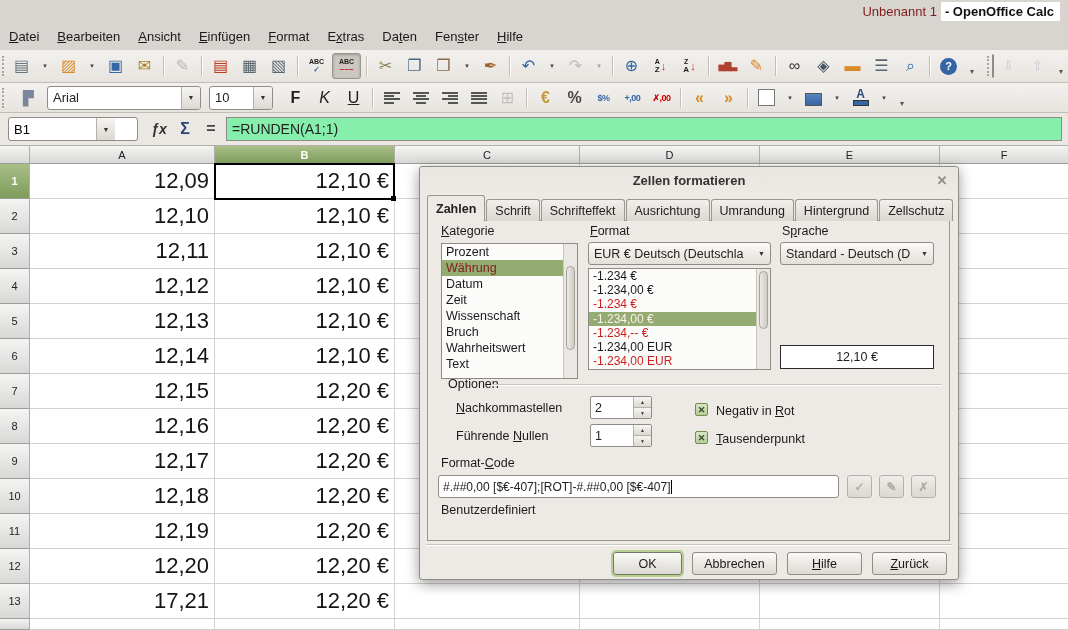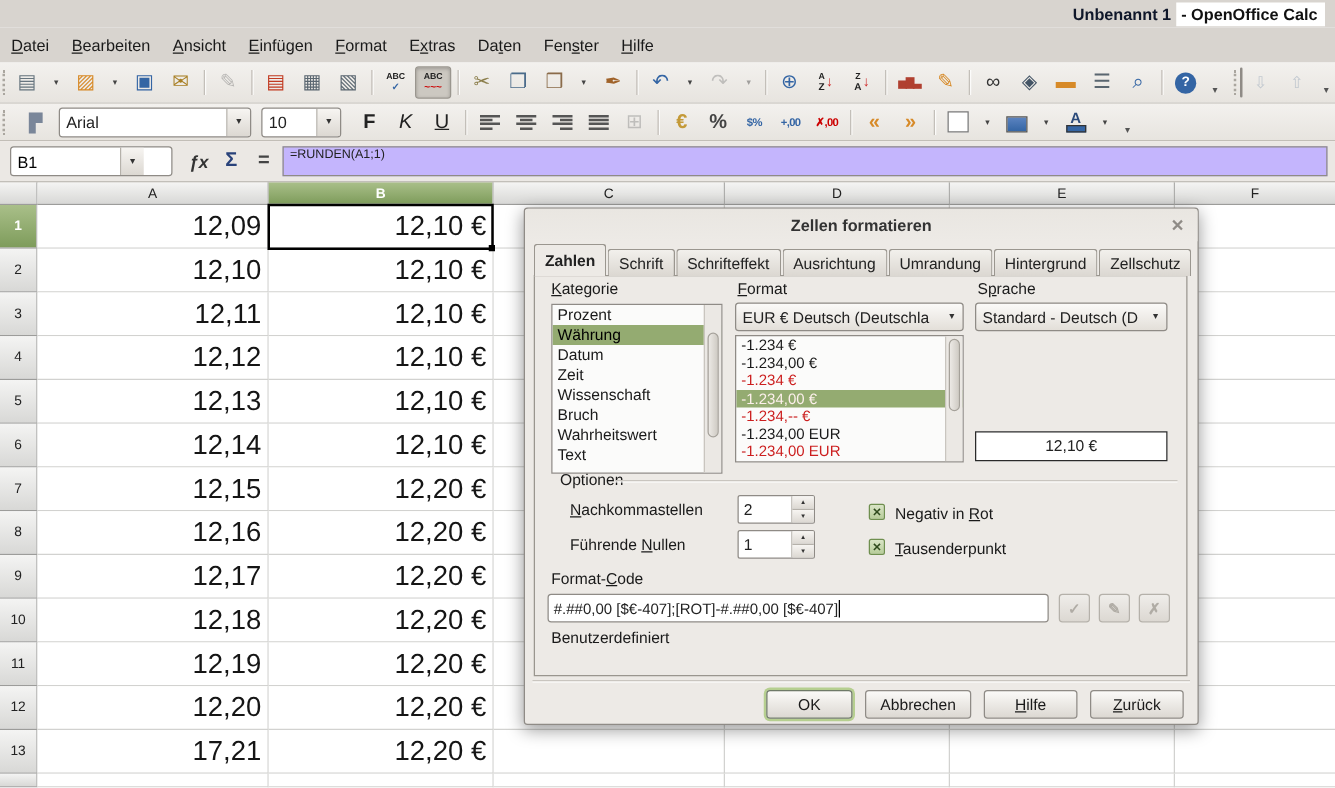--- a/index.html
+++ b/index.html
@@ -4,21 +4,21 @@
 <style>
   html,body{margin:0;padding:0;}
   body{width:1068px;height:630px;position:relative;overflow:hidden;
        font-family:"Liberation Sans",sans-serif;background:#fff;color:#222;
        -webkit-font-smoothing:antialiased;}
   u{text-decoration:underline;}
 
   
   #titlebar{position:absolute;left:0;top:0;width:1068px;height:22px;background:#d8d4cf;
             display:flex;align-items:center;justify-content:flex-end;font-size:13px;}
-  #title-doc{color:#0f172a;font-weight:bold;margin-right:4px;}
+  #title-doc{color:#7f1d1d;font-weight:normal;margin-right:4px;}
   #title-app{background:#fff;color:#111;font-weight:bold;padding:2px 6px 2px 4px;margin-right:8px;}
   #menubar{position:absolute;left:0;top:22px;width:1068px;height:28px;background:#d8d4cf;
            display:flex;align-items:center;font-size:13px;}
   .menu-item{padding:4px 9px;color:#1a1a1a;}
 
   
   .toolbar{position:absolute;left:0;width:1068px;background:linear-gradient(#f3f1ee,#e7e4df);
            border-bottom:1px solid #c2beb7;display:flex;align-items:center;}
   #toolbar1{top:50px;height:32px;}
   #toolbar2{top:83px;height:29px;}
@@ -63,22 +63,22 @@
   
   #formulabar{position:absolute;left:0;top:113px;width:1068px;height:32px;background:#ebe8e4;
               border-bottom:1px solid #b5b1aa;display:flex;align-items:center;}
   #namebox{width:128px;margin-left:8px;}
   #namebox input{border:none;outline:none;width:80px;font-size:13px;padding-left:5px;background:transparent;
                  font-family:"Liberation Sans",sans-serif;}
   .fbtn{width:26px;height:24px;display:flex;align-items:center;justify-content:center;border-radius:3px;}
   .fx{font-size:14px;font-weight:bold;font-style:italic;color:#333;}
   .sigma{font-size:16px;font-weight:bold;color:#29427a;}
   .eq{font-size:16px;font-weight:bold;color:#444;}
-  #formula-input{flex:1;margin:0 6px 0 2px;height:22px;background:#c4b5fd;border:1px solid #8f8b86;
-                 display:flex;align-items:flex-start;padding-left:5px;font-size:10px;}
+  #formula-input{flex:1;margin:0 6px 0 2px;height:22px;background:#86efac;border:1px solid #8f8b86;
+                 display:flex;align-items:center;padding-left:5px;font-size:14px;}
 
   
   #sheet{position:absolute;left:0;top:146px;width:1069px;height:484px;display:grid;
          grid-template-columns:30px 185px 180px 185px 180px 180px 129px;
          grid-template-rows:18px repeat(13,35px) 11px;}
   .colh,.rowh,.corner{background:linear-gradient(#f4f4f3,#d8d8d6);border-right:1px solid #aeaeac;
          border-bottom:1px solid #9c9c9a;font-size:11px;color:#222;display:flex;
          align-items:center;justify-content:center;box-sizing:border-box;overflow:hidden;}
   .colh.selhdr,.rowh.selhdr{background:linear-gradient(#a9bf89,#7e9c5b);color:#fff;font-weight:bold;}
   .cell{background:#fff;border-right:1px solid #d2d2d0;border-bottom:1px solid #d2d2d0;
@@ -101,21 +101,21 @@
   .tab{height:21px;padding:0 8px;display:flex;align-items:center;font-size:12.5px;color:#222;
        background:linear-gradient(#f2f0ec,#dbd7d1);border:1px solid #9a968f;border-bottom:none;
        border-radius:3px 3px 0 0;margin-right:1px;}
   .tab.active{background:#edeae6;font-weight:bold;height:25px;}
   #tabpanel{position:absolute;left:7px;top:53px;width:523px;height:321px;border:1px solid #9a968f;
             box-sizing:border-box;}
   .dlbl{position:absolute;font-size:12.5px;color:#1a1a1a;white-space:nowrap;}
 
   .listbox{position:absolute;background:#fbfbfa;border:1px solid #8f8b86;overflow:hidden;box-sizing:border-box;}
   .lrow{height:16px;line-height:16px;padding:0 4px;font-size:12.5px;color:#1a1a1a;white-space:nowrap;}
-  .lrow.sel{background:#94ab71;color:#000000;}
+  .lrow.sel{background:#94ab71;color:#7f1d1d;}
   .lrow.red{color:#cc1f1f;}
   .lrow.red.sel{color:#fdf0ec;}
   .vscroll{position:absolute;right:0;top:0;bottom:0;width:13px;background:#ebe8e4;border-left:1px solid #c9c5bf;}
   .vthumb{position:absolute;left:1.5px;width:9px;border-radius:5px;
           background:linear-gradient(90deg,#ece9e5,#cfcbc4);border:1px solid #a5a19a;box-sizing:border-box;}
 
   .ddown{position:absolute;background:linear-gradient(#fbfaf8,#e3dfd9);border:1px solid #8f8b86;
          border-radius:3px;height:23px;box-sizing:border-box;display:flex;align-items:center;overflow:hidden;}
   .ddown .dval{padding-left:5px;white-space:nowrap;flex:1;font-size:12.5px;}
   .ddown .dcar{width:17px;font-size:7px;color:#333;text-align:center;flex:none;}

